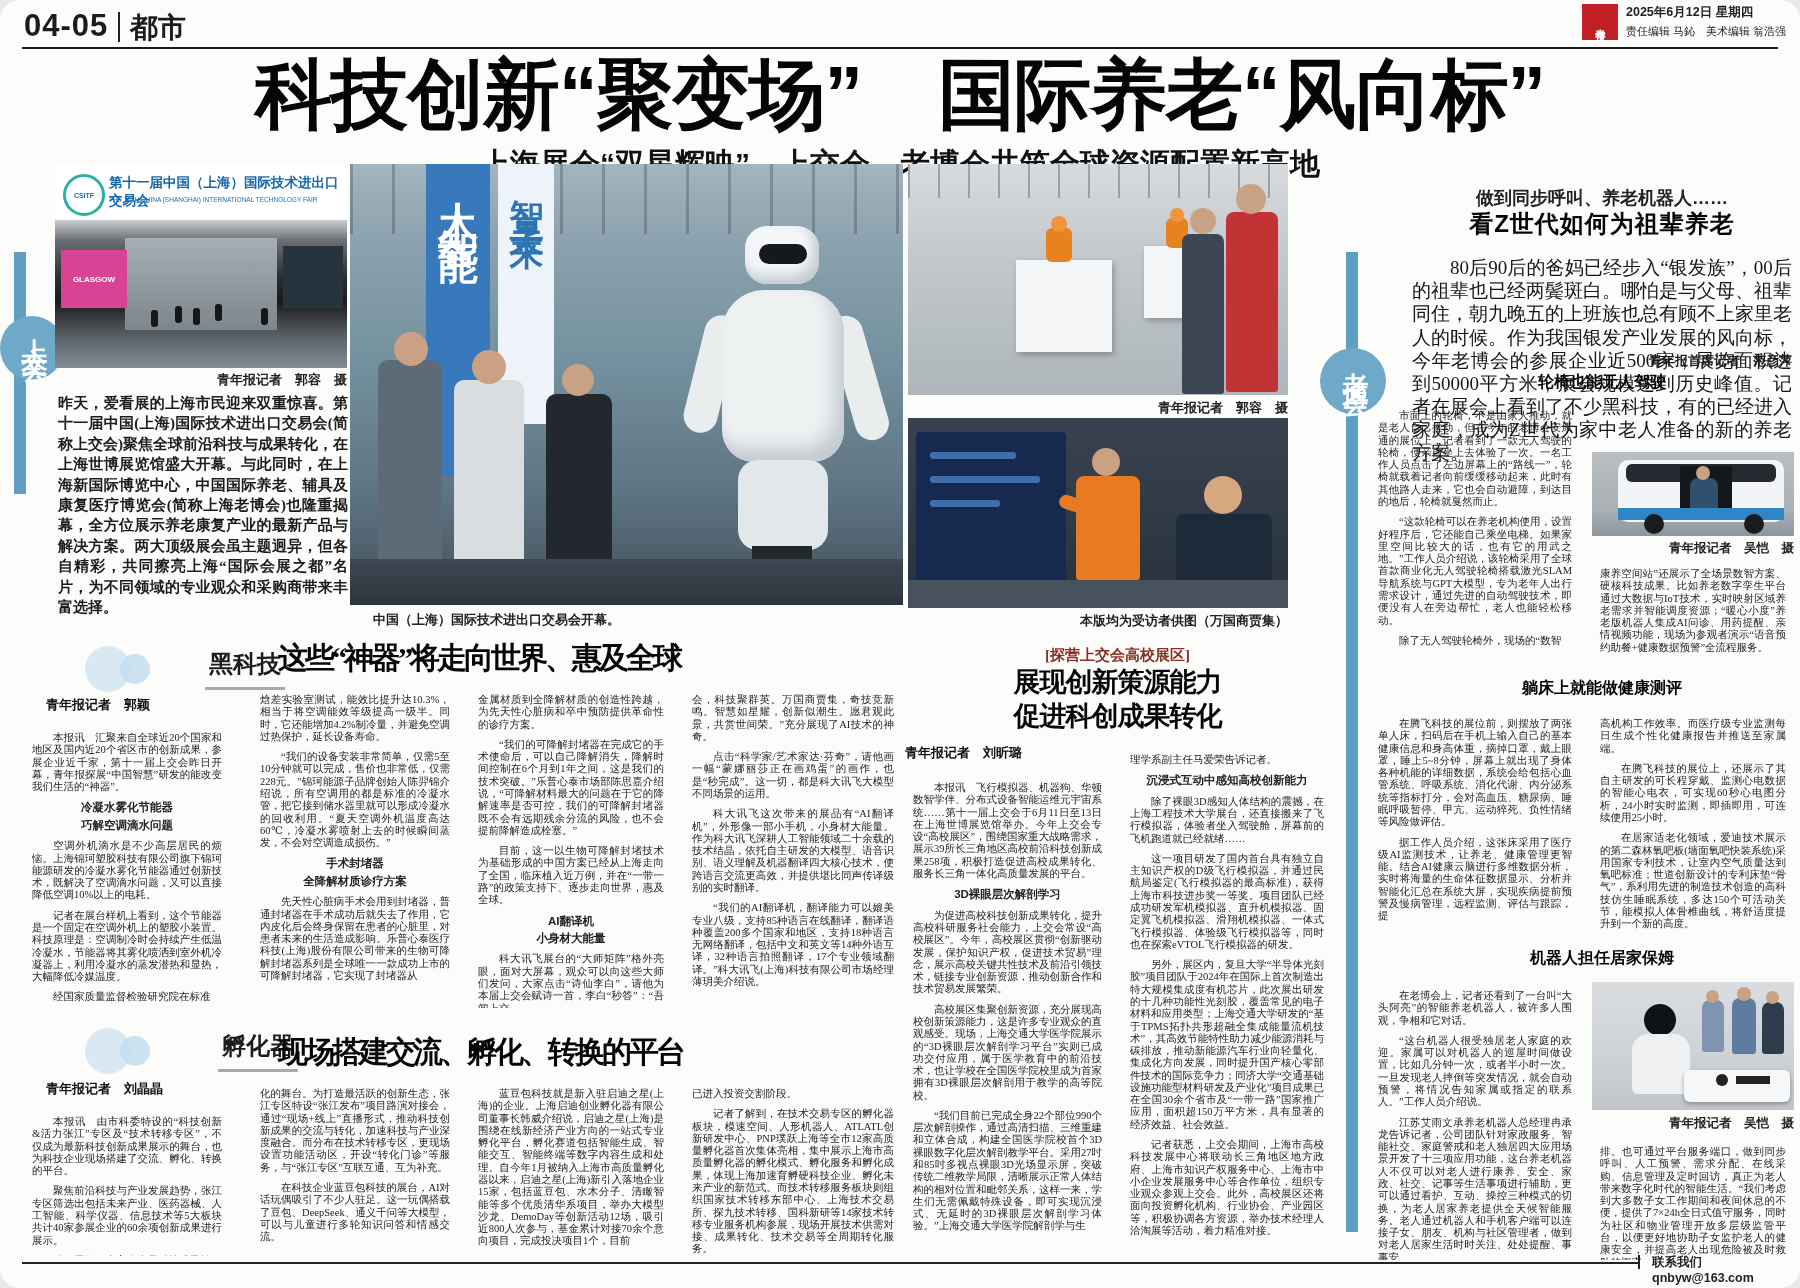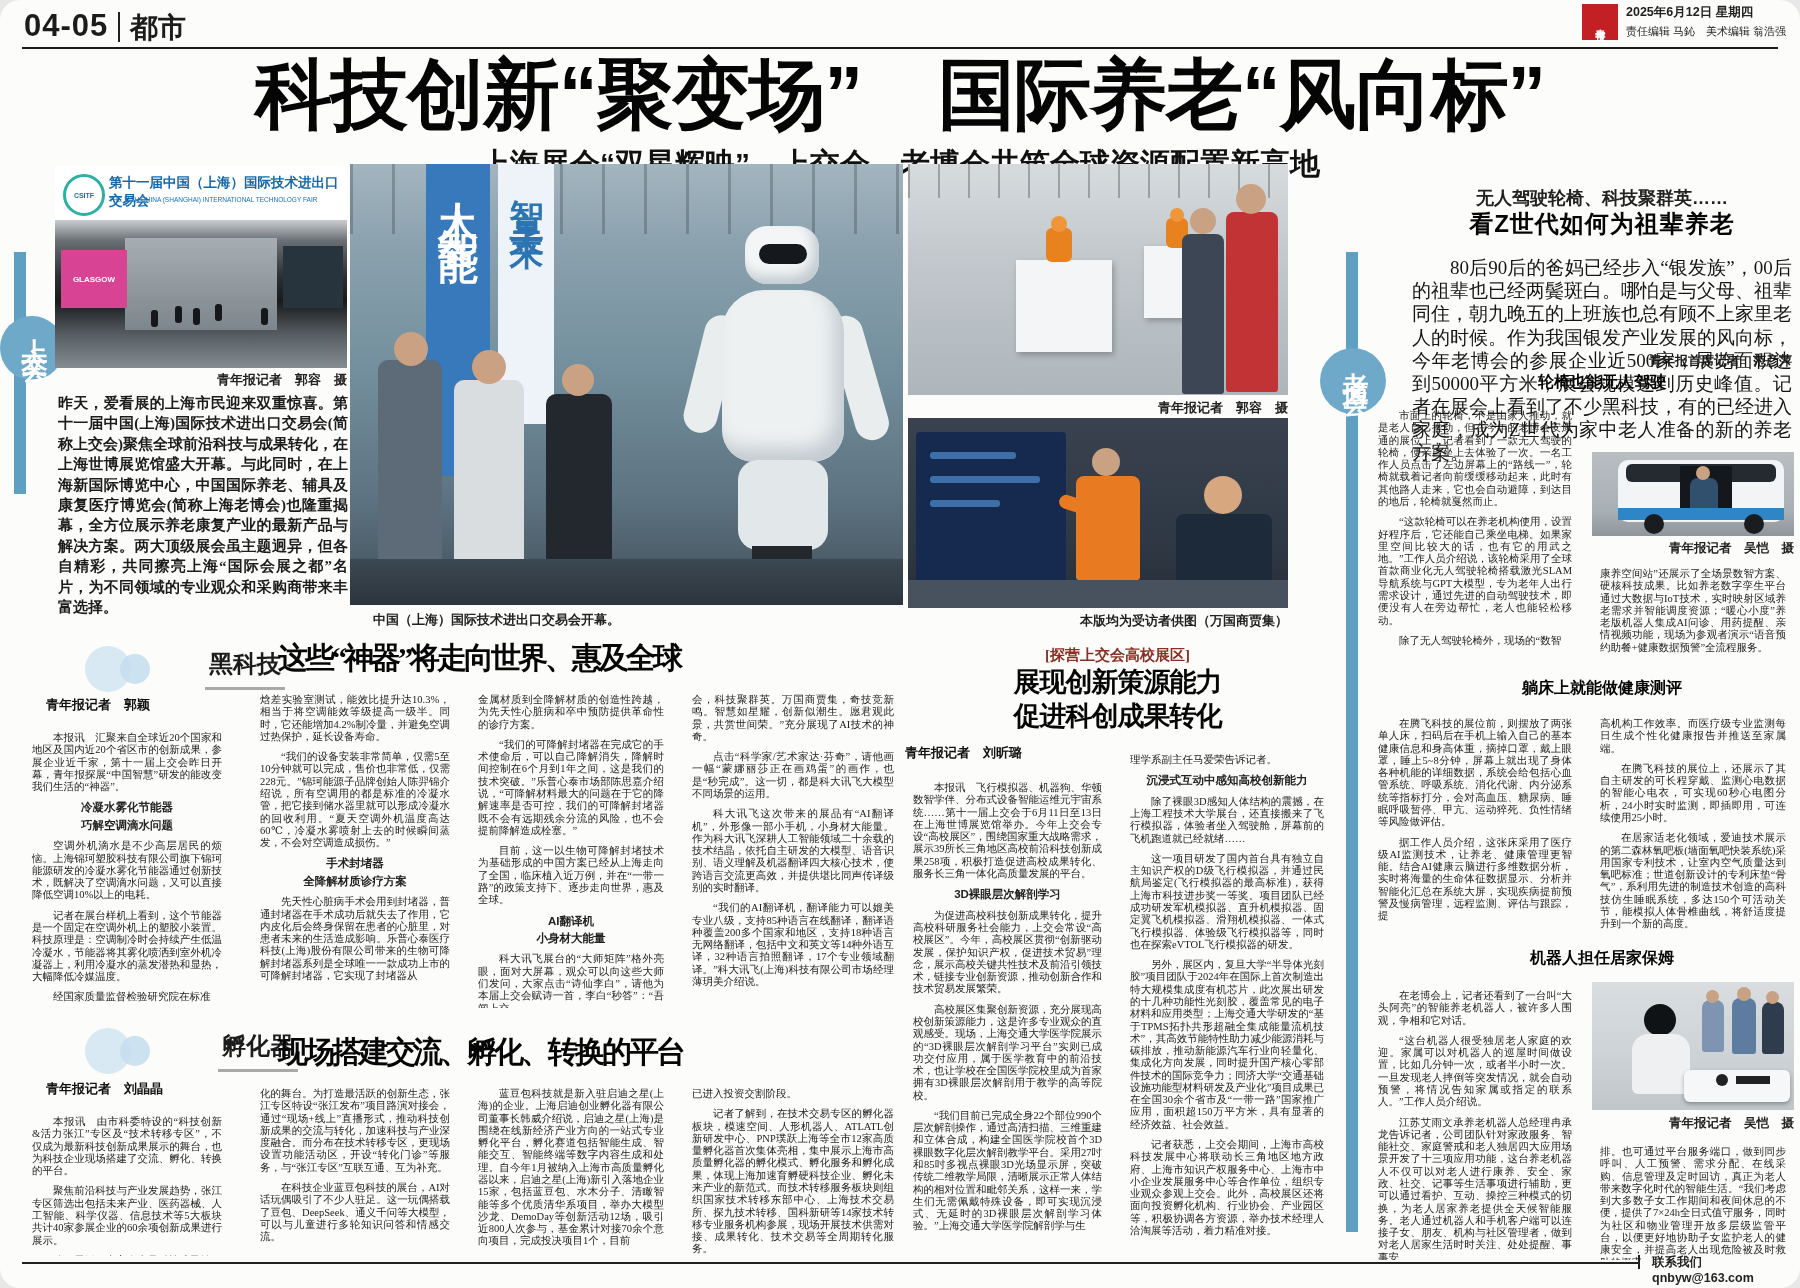--- a/index.html
+++ b/index.html
@@ -285,21 +285,21 @@
     </div>
   <div class="abs col" style="left:684px;top:1080px;width:218px;height:176px;">
       <div class="blk blk-c">已进入投资交割阶段。</div>
       <div class="blk blk-p">记者了解到，在技术交易专区的孵化器板块，模速空间、人形机器人、ATLATL创新研发中心、PNP璞跃上海等全市12家高质量孵化器首次集体亮相，集中展示上海市高质量孵化器的孵化模式、孵化服务和孵化成果，体现上海加速育孵硬科技企业、孵化未来产业的新范式。而技术转移服务板块则组织国家技术转移东部中心、上海技术交易所、探九技术转移、国科新研等14家技术转移专业服务机构参展，现场开展技术供需对接、成果转化、技术交易等全周期转化服务。</div>
     </div>
 
   <div class="abs tabbar" style="left:1346px;top:252px;width:12px;height:980px;"></div>
   <div class="abs tabcircle" style="left:1320px;top:348px;width:66px;height:66px;"></div>
   <div class="abs vtext" style="left:1338px;top:352px;height:130px;">老博会</div>
 
-  <div class="abs sans" style="left:1412px;top:186px;width:380px;text-align:center;font-size:18px;font-weight:600;color:#222;">无人驾驶轮椅、科技聚群英……</div>
+  <div class="abs sans" style="left:1412px;top:186px;width:380px;text-align:center;font-size:18px;font-weight:600;color:#222;">做到同步呼叫、养老机器人……</div>
   <div class="abs sans" style="left:1412px;top:208px;width:380px;text-align:center;font-size:24px;font-weight:900;letter-spacing:1px;color:#050505;">看Z世代如何为祖辈养老</div>
   <div class="abs lead-kai" style="left:1412px;top:256px;width:380px;height:96px;text-indent:2em;">80后90后的爸妈已经步入“银发族”，00后的祖辈也已经两鬓斑白。哪怕是与父母、祖辈同住，朝九晚五的上班族也总有顾不上家里老人的时候。作为我国银发产业发展的风向标，今年老博会的参展企业近500家，展览面积达到50000平方米，展会规模达到历史峰值。记者在展会上看到了不少黑科技，有的已经进入家庭，成为Z世代为家中老人准备的新的养老方案。</div>
   <div class="abs lead-byline" style="left:1412px;top:352px;width:380px;">青年报首席记者　范彦萍</div>
 
   <div class="abs sec-sub" style="left:1412px;top:372px;width:380px;">轮椅也能无人驾驶</div>
   <div class="abs col" style="left:1370px;top:402px;width:210px;height:272px;">
       <div class="blk blk-p">市面上的轮椅，不是由家人推动，就是老人自己推动，但在今年的老博会安康通的展位上，记者看到了一款无人驾驶的轮椅，便亲自坐上去体验了一次。一名工作人员点击了左边屏幕上的“路线一”，轮椅就载着记者向前缓缓移动起来，此时有其他路人走来，它也会自动避障，到达目的地后，轮椅就戛然而止。</div>
       <div class="blk blk-p">“这款轮椅可以在养老机构使用，设置好程序后，它还能自己乘坐电梯。如果家里空间比较大的话，也有它的用武之地。”工作人员介绍说，该轮椅采用了全球首款商业化无人驾驶轮椅搭载激光SLAM导航系统与GPT大模型，专为老年人出行需求设计，通过先进的自动驾驶技术，即便没有人在旁边帮忙，老人也能轻松移动。</div>
       <div class="blk blk-p">除了无人驾驶轮椅外，现场的“数智</div>
     </div>

